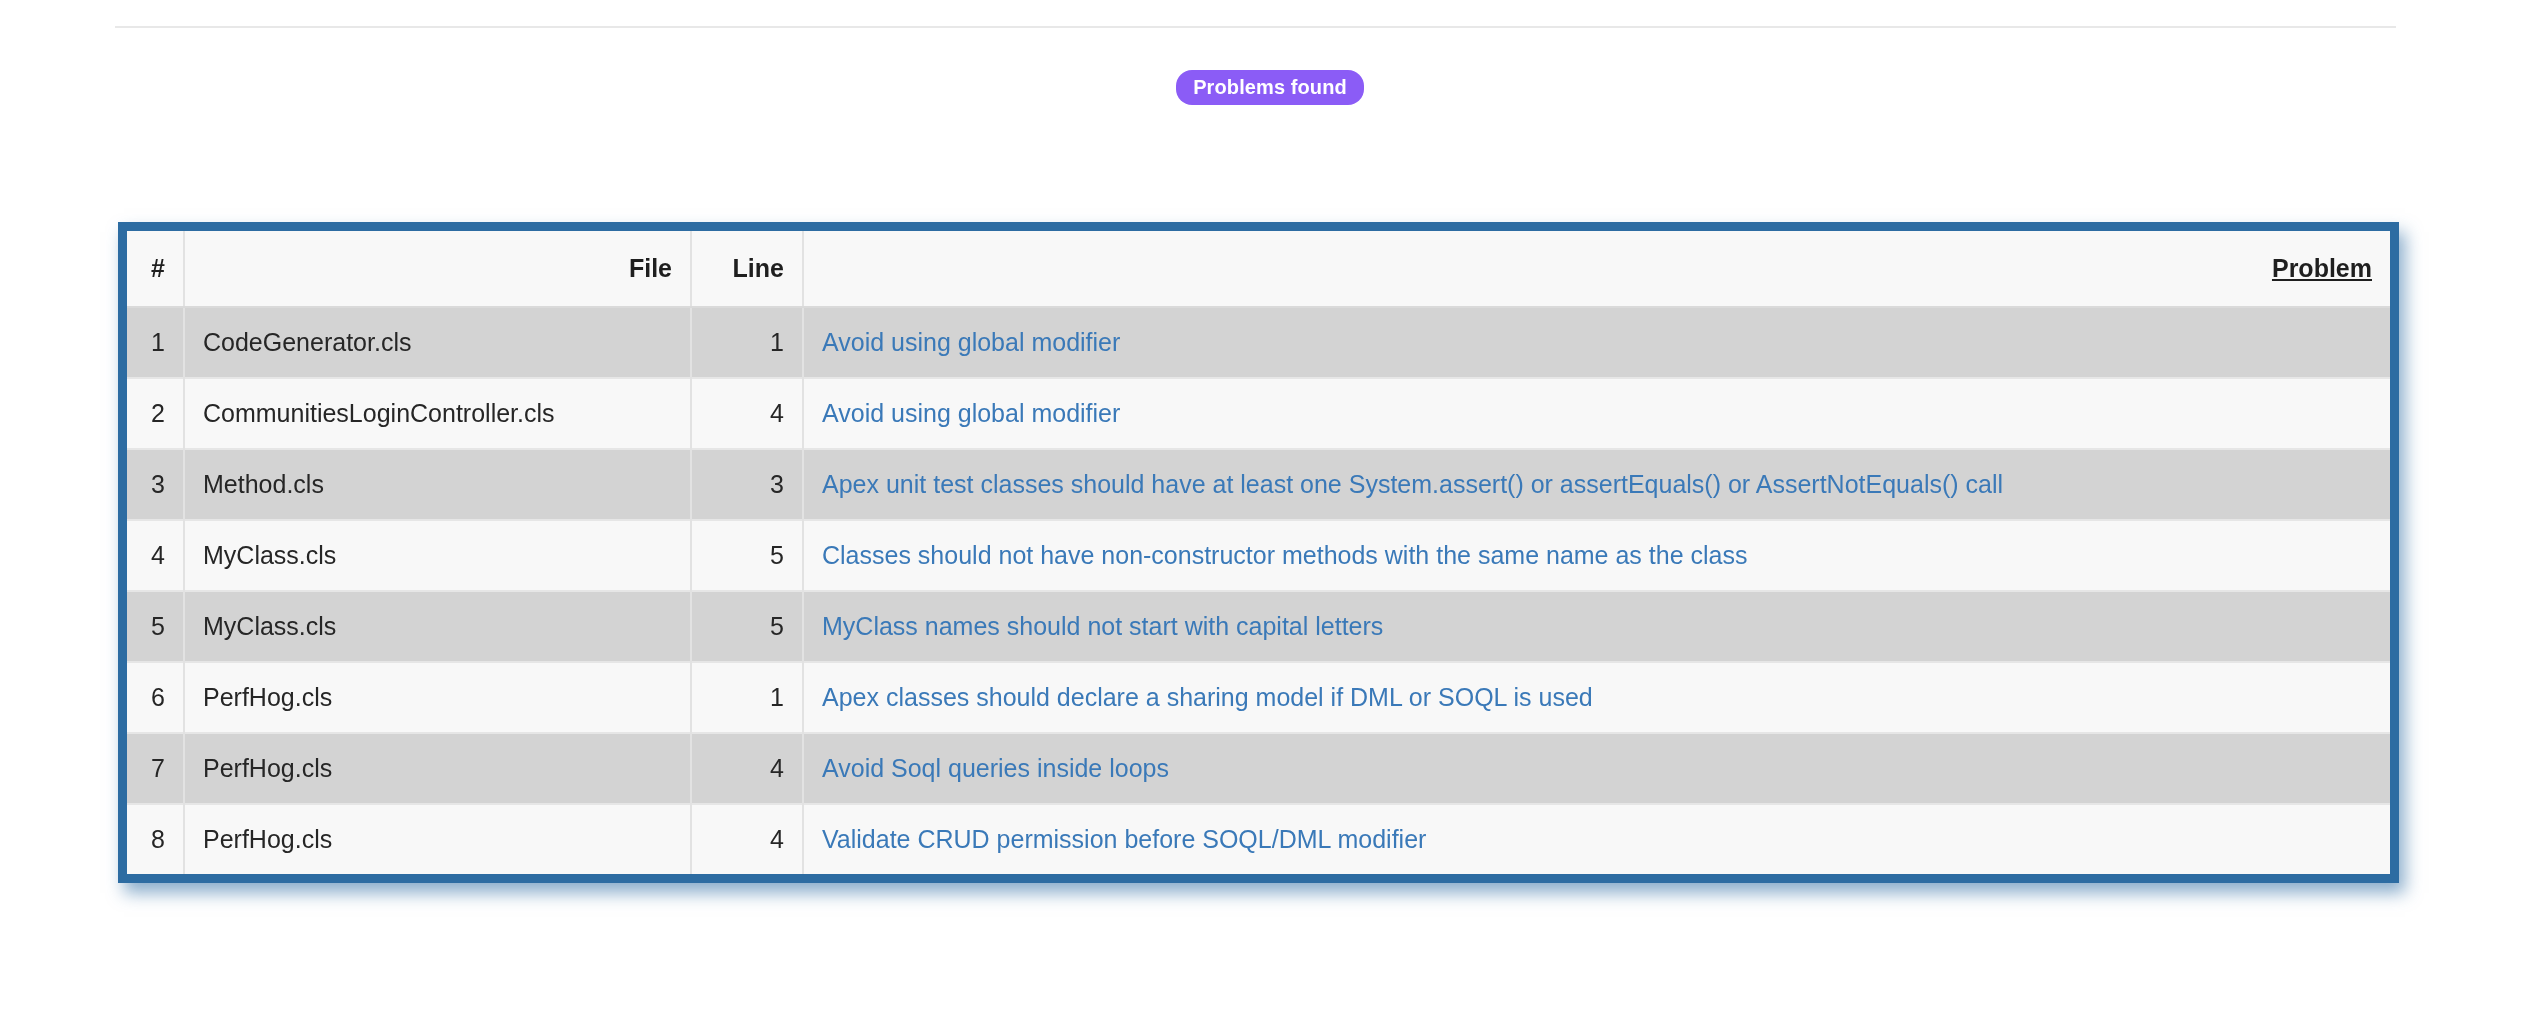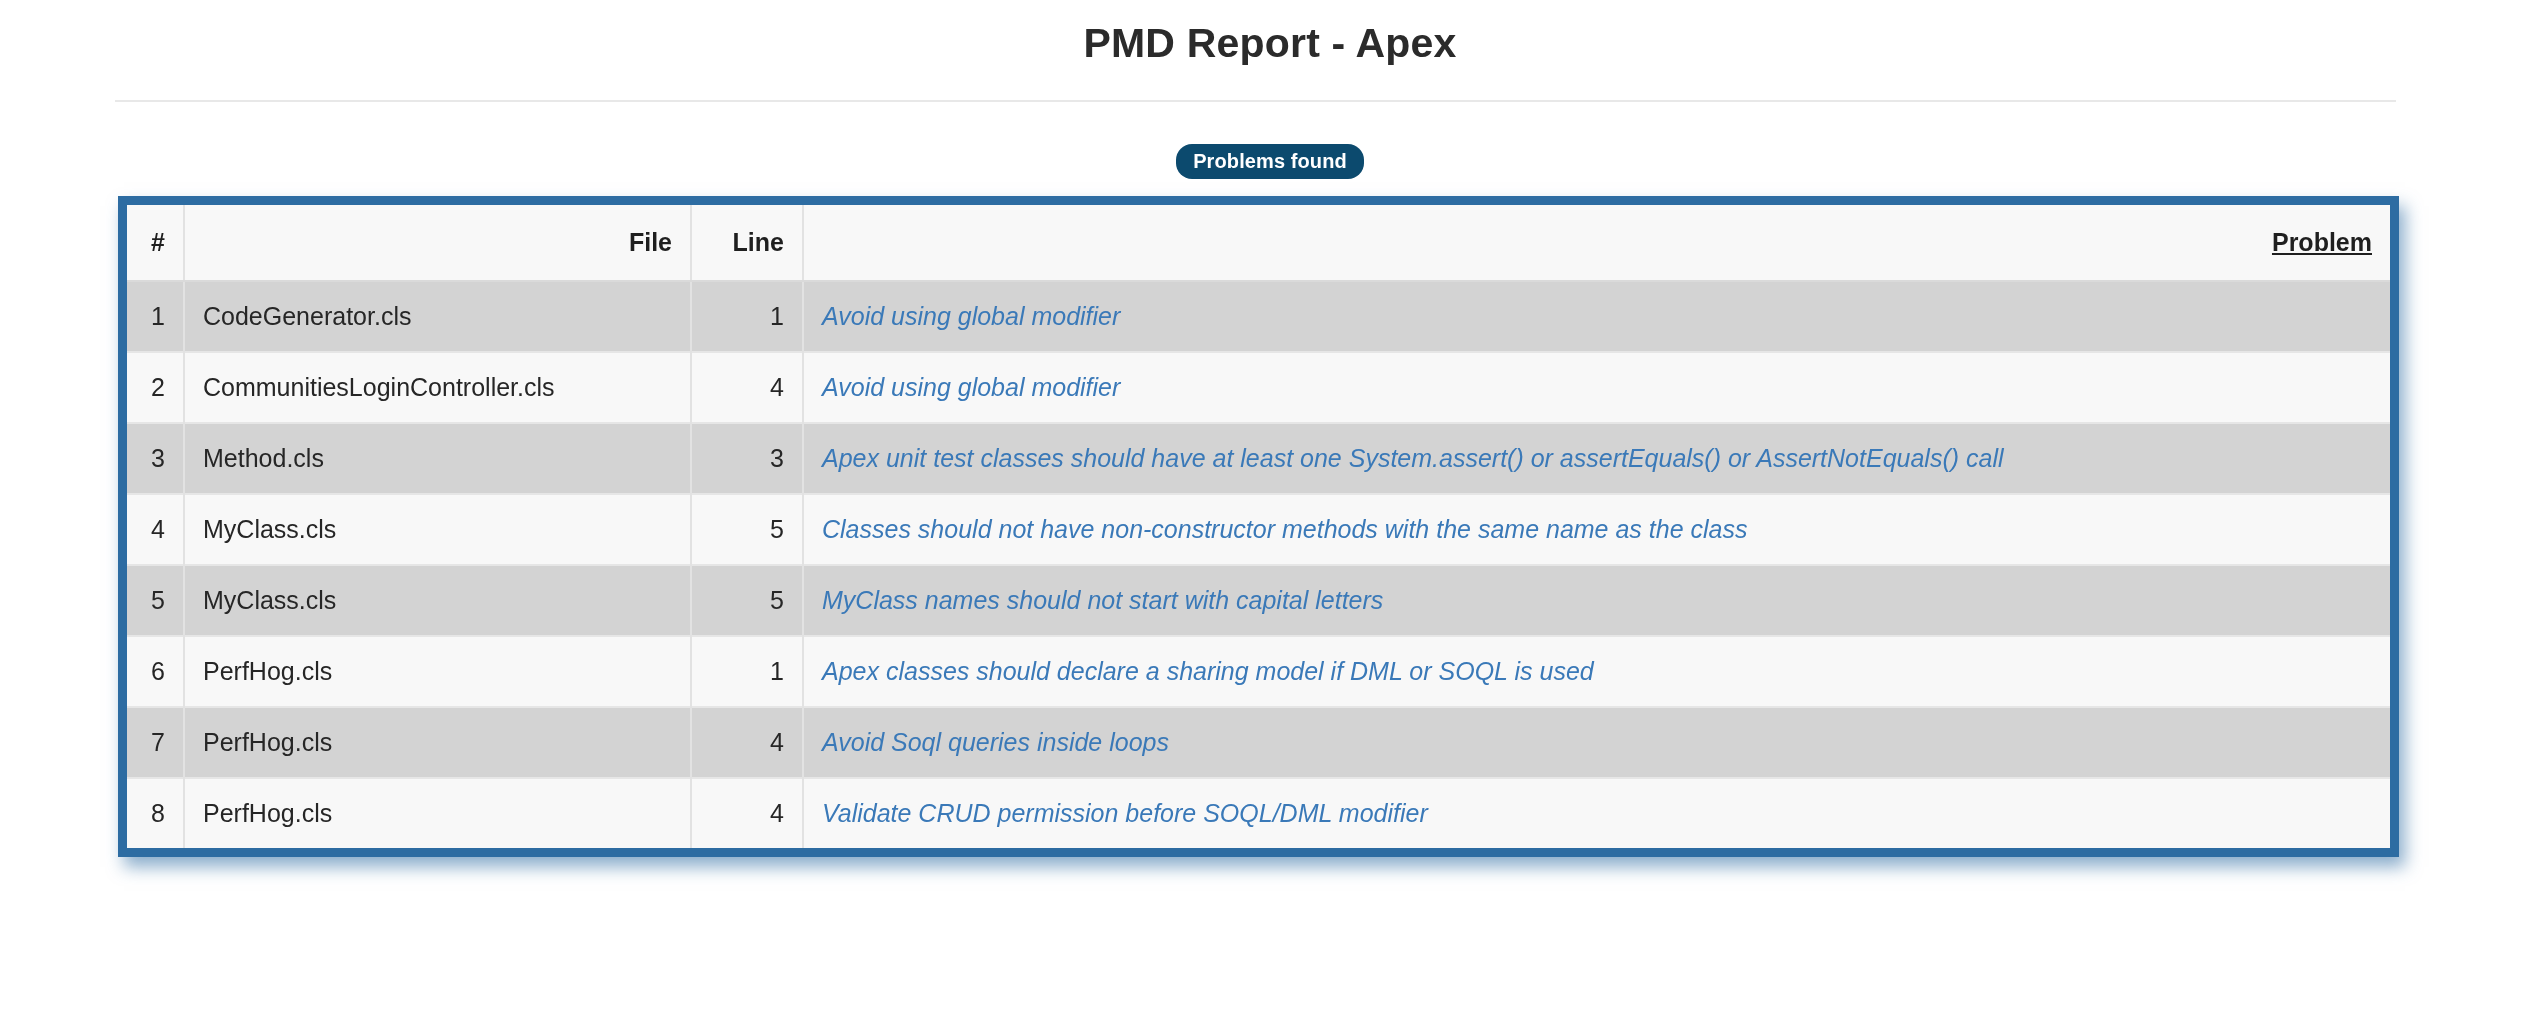--- a/index.html
+++ b/index.html
@@ -42,21 +42,21 @@
   }
 
   
   .badge-row {
     text-align: center;
     margin-top: 42px;
     line-height: 0;
   }
   .badge {
     display: inline-block;
-    background: #0c4a6e;
+    background: #8b5cf6;
     color: #ffffff;
     font-size: 20px;
     font-weight: bold;
     padding: 7px 17px 8px 17px;
     border-radius: 16px;
     line-height: 20px;
     letter-spacing: 0.1px;
     white-space: nowrap;
   }
 
@@ -111,21 +111,20 @@
     padding: 20px 18px 20px 18px;
     border-right: 2px solid #e2e2e2;
     box-sizing: border-box;
     white-space: nowrap;
     overflow: hidden;
     text-overflow: ellipsis;
     vertical-align: middle;
   }
   table.report tbody td:last-child {
     border-right: none;
-    font-style: italic;
   }
   table.report tbody td.num,
   table.report tbody td.line {
     text-align: right;
   }
 
   table.report tbody tr.odd td  { background: #d3d3d3; }
   table.report tbody tr.even td { background: #f8f8f8; }
 
   table.report tbody tr.even + tr.odd td { border-top: 2px solid #e6e6e6; }
@@ -134,21 +133,20 @@
   a.problem-link {
     color: #3a79b8;
     text-decoration: none;
   }
 </style>
 </head>
 <body>
 
 <div class="page">
 
-  <h1 class="report-title">PMD Report - Apex</h1>
 
   <hr class="title-rule">
 
   <div class="badge-row">
     <span class="badge">Problems found</span>
   </div>
 
   <div class="table-wrap">
     <table class="report">
       <colgroup>

